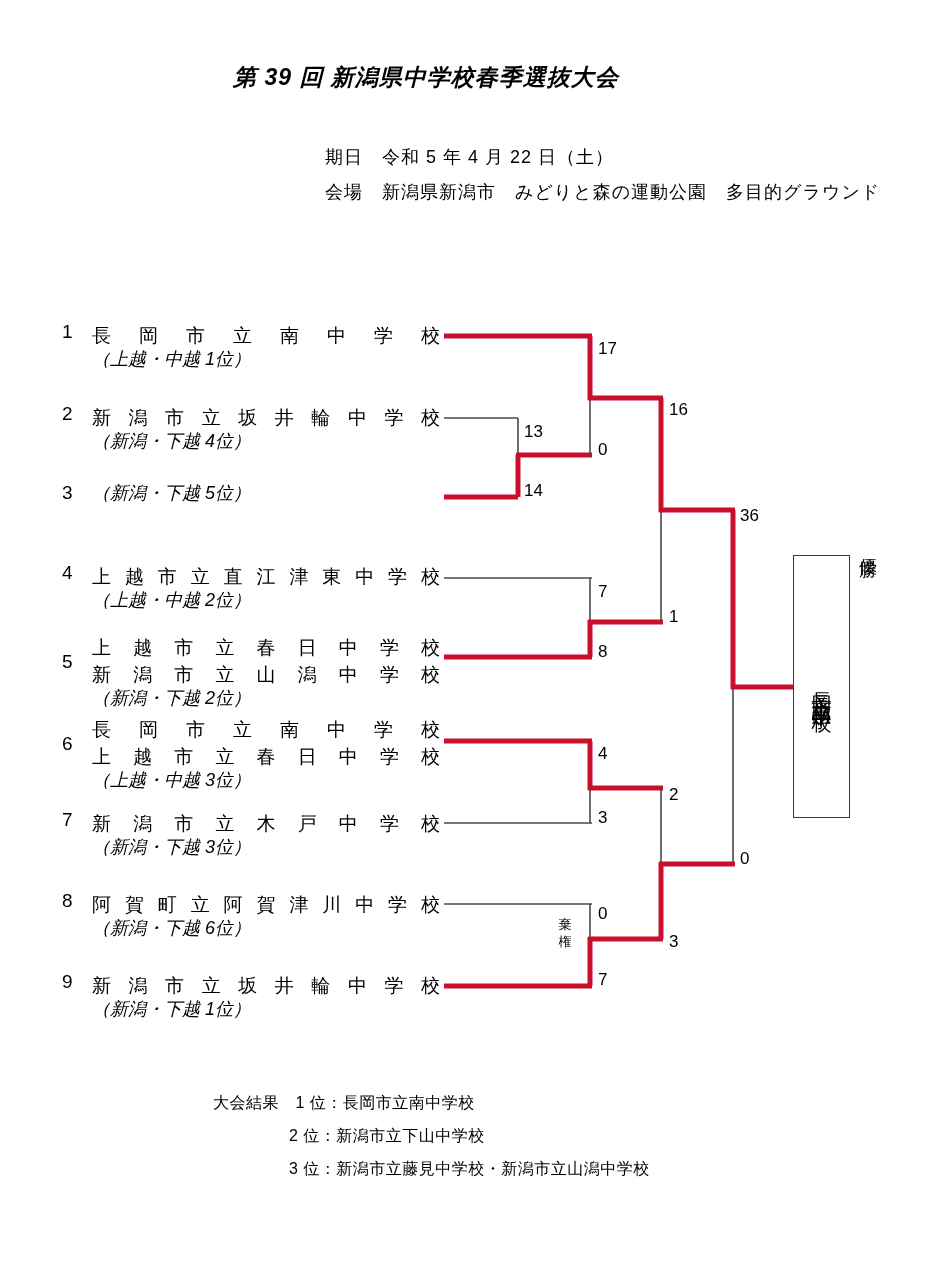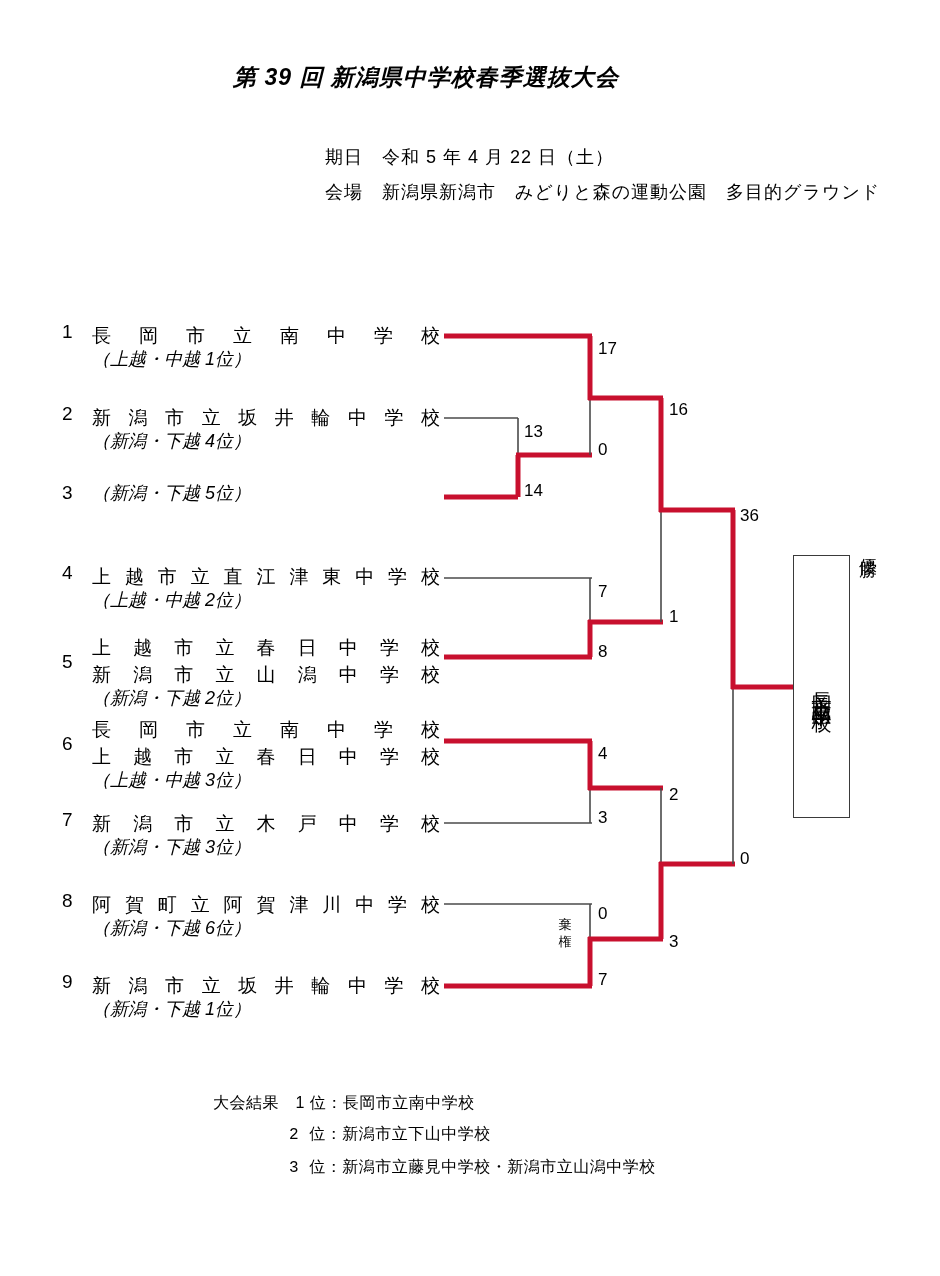--- a/index.html
+++ b/index.html
@@ -135,21 +135,21 @@
   
   #results {
     position: absolute;
     top: 1086px;
     left: 213px;
     font-size: 16px;
     line-height: 33px;
     letter-spacing: 0.5px;
   }
   #results .rline { white-space: pre; }
-  #results .rline.indent { padding-left: 76px; font-family: Liberation Mono, monospace; }
+  #results .rline.indent { padding-left: 76px; }
 </style>
 </head>
 <body>
 
 <div id="title">第 39 回 新潟県中学校春季選抜大会</div>
 
 <div id="meta">
   <div>期日　令和 5 年 4 月 22 日（土）</div>
   <div>会場　新潟県新潟市　みどりと森の運動公園　多目的グラウンド</div>
 </div>

